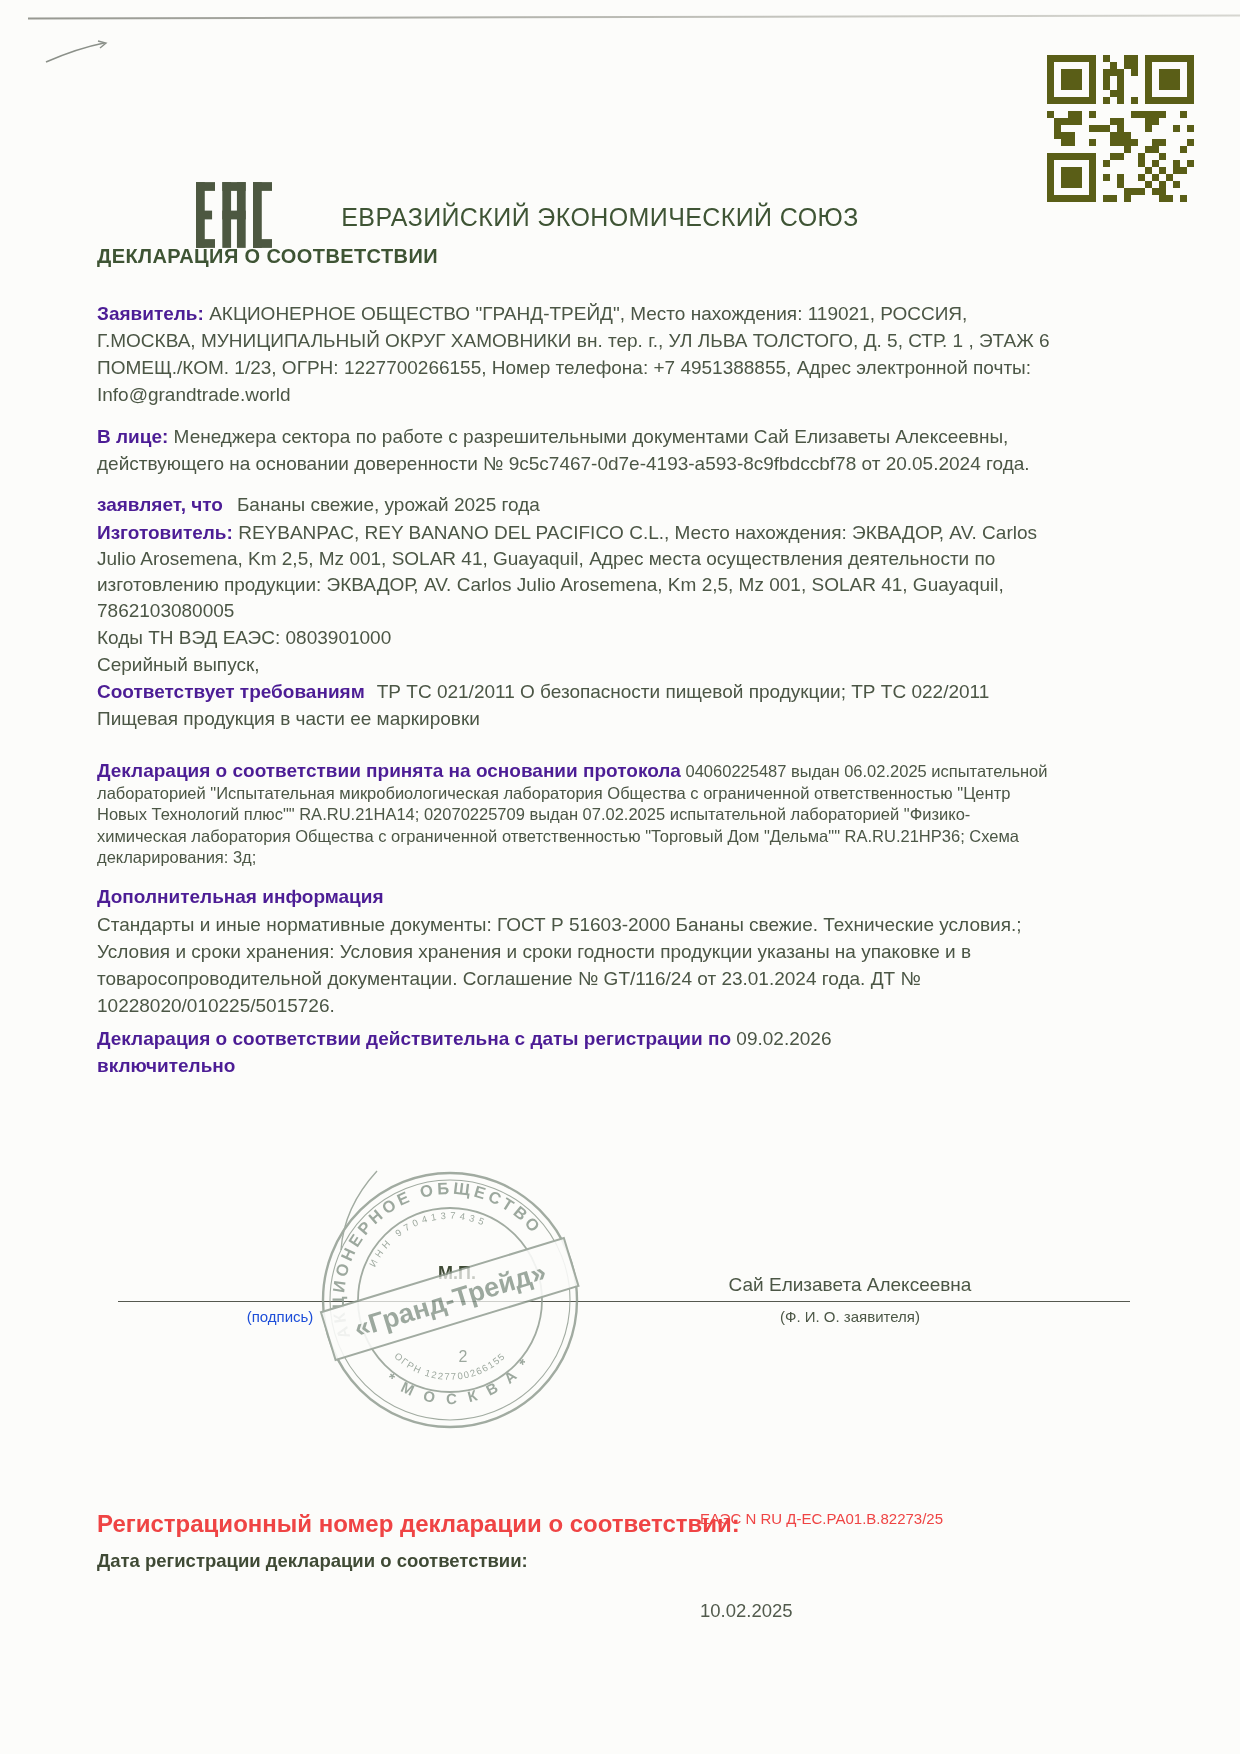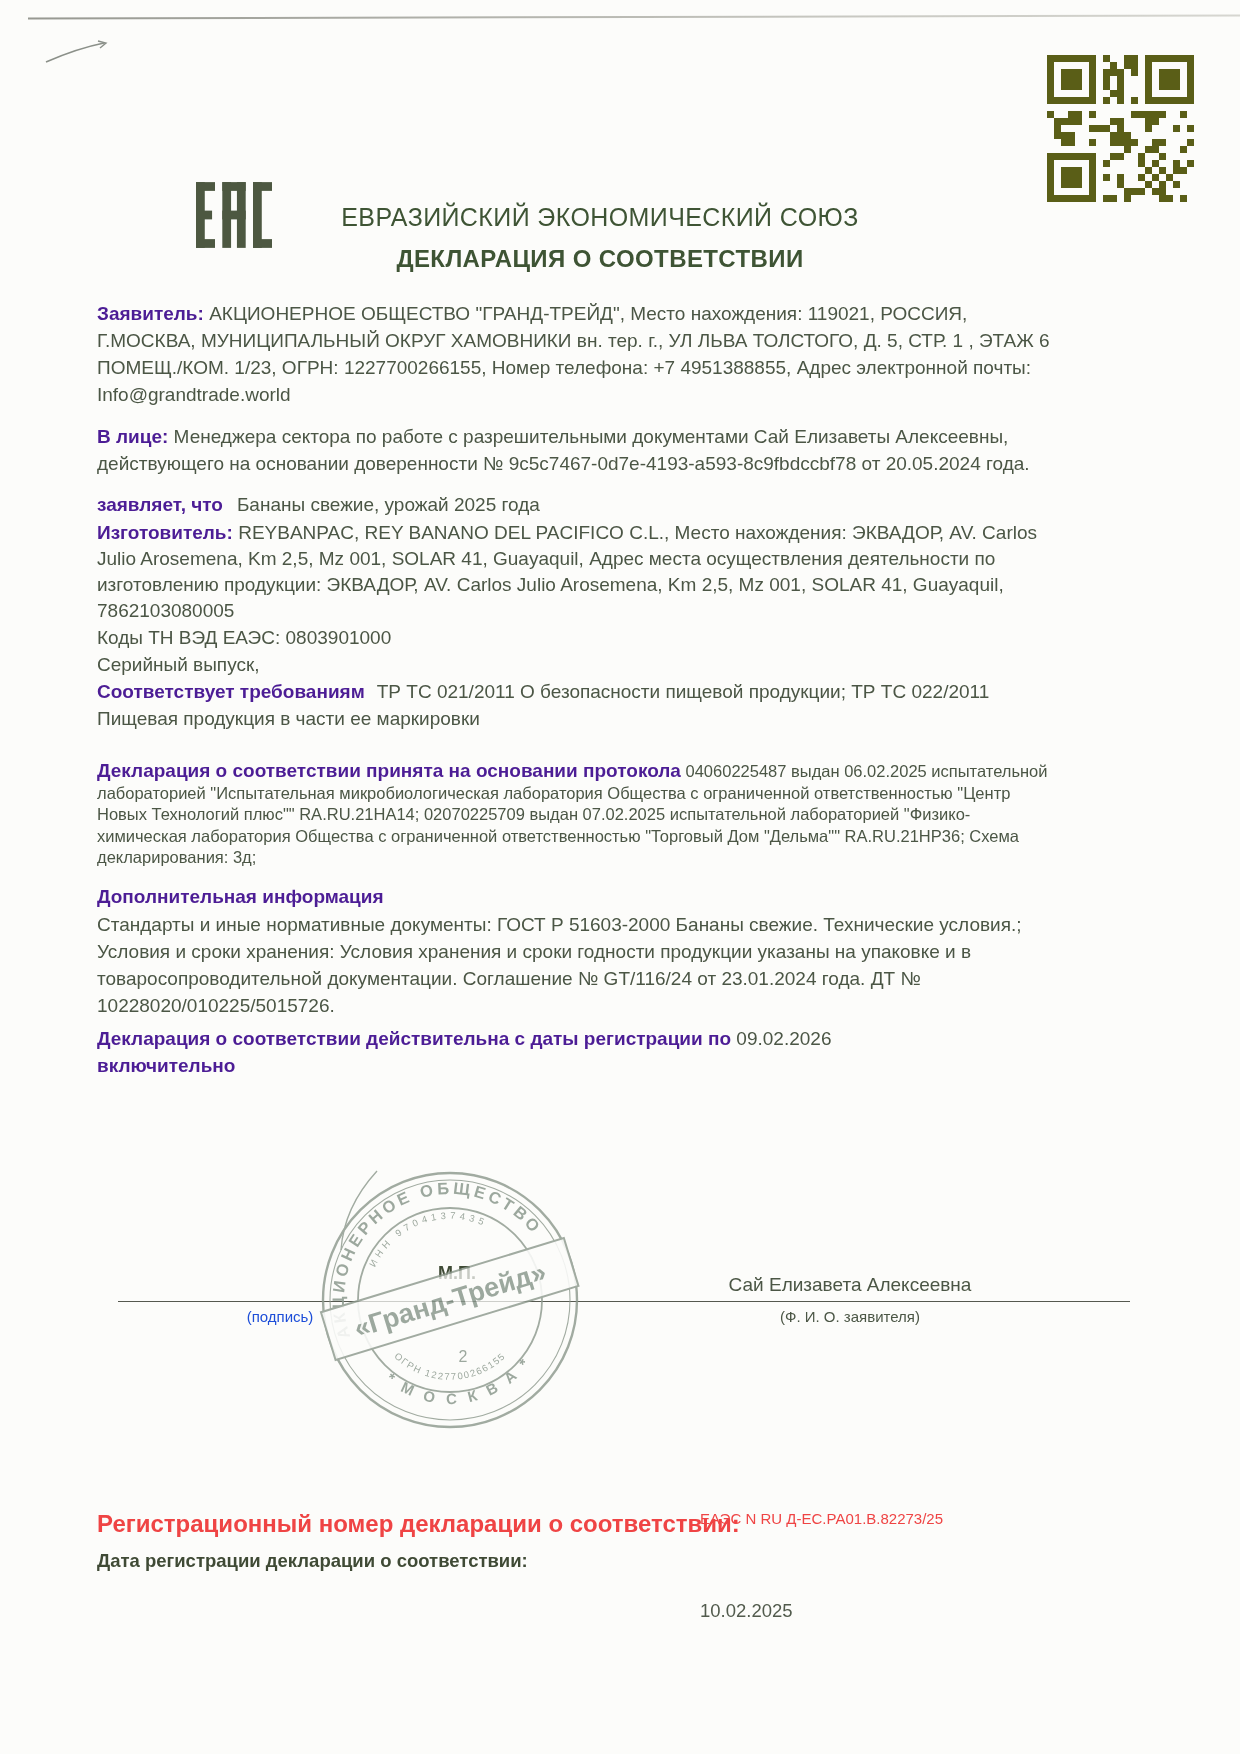--- a/index.html
+++ b/index.html
@@ -13,22 +13,22 @@
     background:linear-gradient(to right,#75776e,#b9b9b1 70%,#c9c9c2);opacity:.75;
     transform:rotate(-.15deg);}
   .penmark{position:absolute;left:40px;top:35px;}
   
   .qr{position:absolute;left:1047px;top:55px;}
   
   .eac{position:absolute;left:196px;top:176px;}
   
   .title1{position:absolute;left:97px;top:203px;width:1006px;text-align:center;
     font-size:25px;font-weight:normal;color:#3e5434;letter-spacing:.4px;}
-  .title2{position:absolute;left:97px;top:245px;width:1006px;text-align:center;
-    font-size:24px;font-weight:bold;color:#3e5434;letter-spacing:.4px;}
+  .title2{position:absolute;left:97px;top:245px;width:1006px;
+    font-size:20px;font-weight:bold;color:#3e5434;letter-spacing:.4px;}
   
   .main{position:absolute;left:97px;top:300px;width:955px;font-size:19px;line-height:27px;}
   .main p{margin:0;}
   b,.b{font-weight:bold;color:#4c1d95;}
   .p-applicant{margin-bottom:15px !important;}
   .p-inperson{margin-bottom:14px !important;}
   .p-declares{margin-bottom:2px !important;}
   .p-manufacturer{line-height:26px;margin-bottom:0 !important;}
   .p-codes,.p-serial{margin-bottom:0 !important;}
   .p-conforms{margin-bottom:28px !important;}

